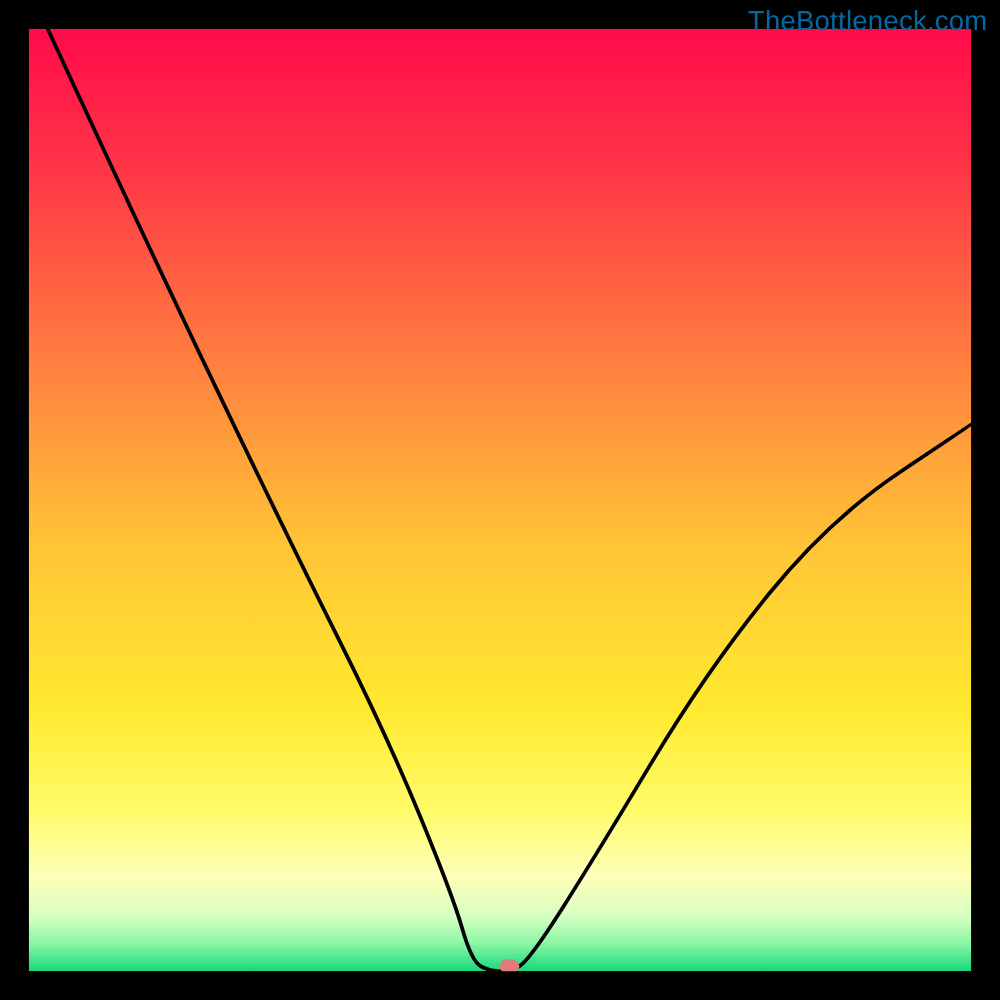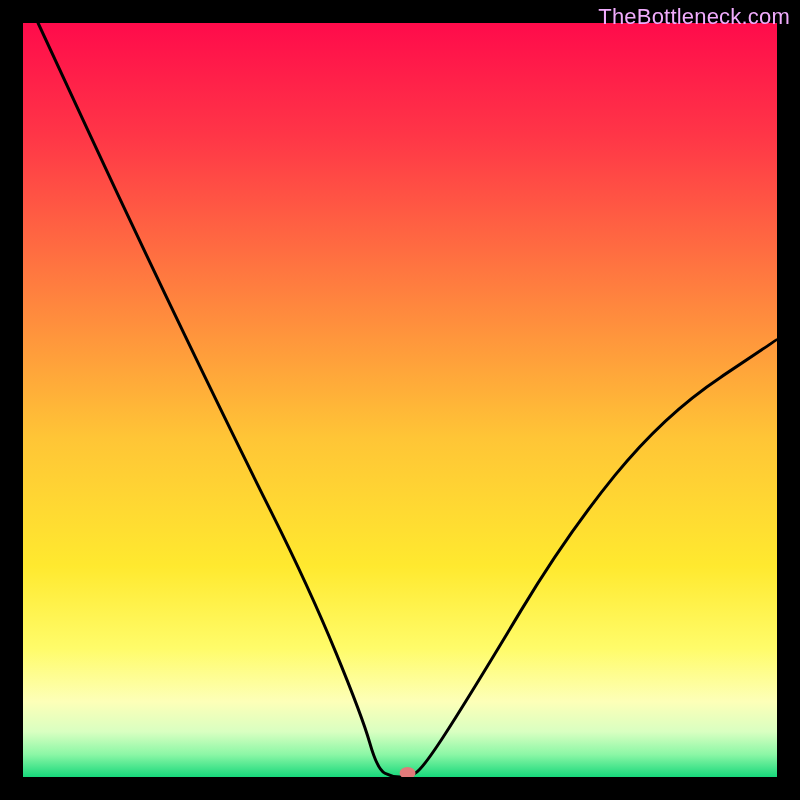--- a/index.html
+++ b/index.html
@@ -14,21 +14,21 @@
   .frame {
     position: relative;
     width: 800px;
     height: 800px;
     background: #000;
   }
   .watermark {
     position: absolute;
     top: 4px;
     right: 10px;
-    color: #f0abfc;
+    color: #0369a1;
     font-size: 22px;
     font-weight: 500;
     letter-spacing: 0.2px;
     z-index: 10;
   }
   .plot {
     position: absolute;
     left: 23px;
     top: 23px;
     width: 754px;

